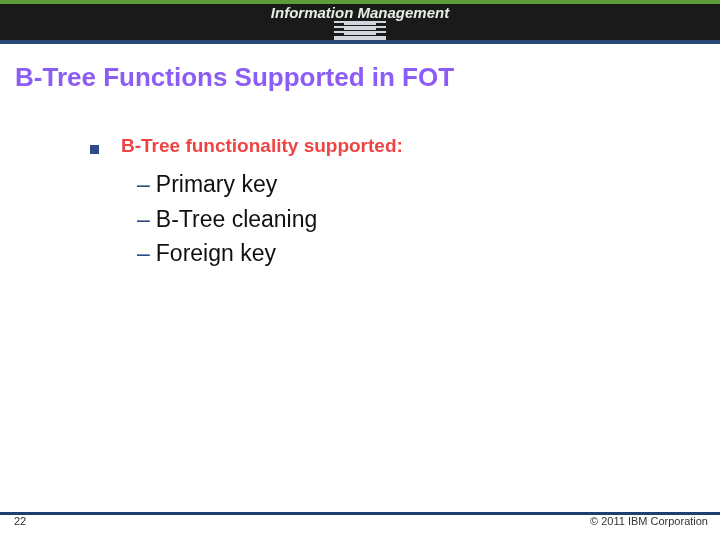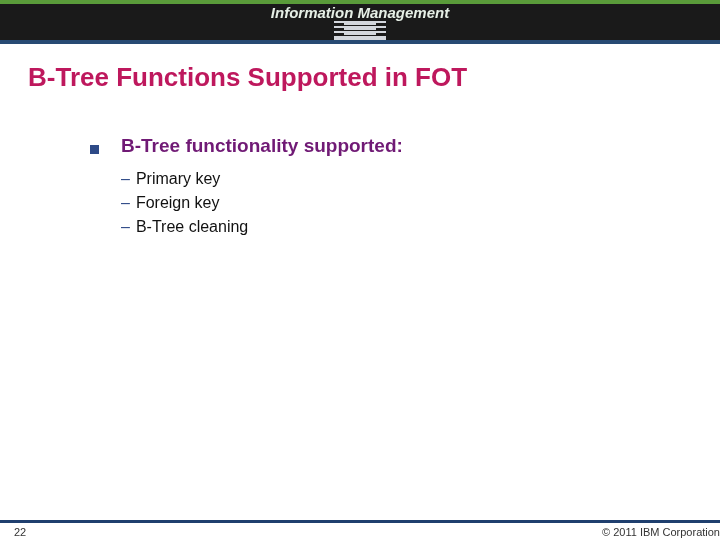--- a/index.html
+++ b/index.html
@@ -34,67 +34,67 @@
     height: 20px;
     display: flex;
     flex-direction: column;
     justify-content: space-between;
   }
   .ibm-logo .bar { height: 2px; background: #d3d7dd; }
   .ibm-logo .bar.short { width: 60%; margin-left: 20%; }
   .slide-title {
     font-size: 26px;
     font-weight: bold;
-    color: #be185d;
-    margin: 18px 0 0 28px;
+    color: #8b5cf6;
+    margin: 18px 0 0 15px;
   }
   .content {
     margin: 42px 0 0 90px;
   }
   .lead-row {
     display: flex;
     align-items: baseline;
   }
   .square-bullet {
     width: 9px;
     height: 9px;
     background: #2e4a87;
     margin-right: 22px;
     position: relative;
     top: 2px;
   }
   .lead-text {
     font-size: 19px;
     font-weight: bold;
-    color: #701a75;
+    color: #ef4444;
   }
   .sub-list {
     margin: 10px 0 0 31px;
   }
   .sub-item {
-    font-size: 16px;
+    font-size: 23px;
     color: #111;
     line-height: 1.5;
+    margin-left: 16px;
   }
   .dash {
     color: #2e4a87;
     margin-right: 6px;
   }
   .bold { font-weight: bold; }
   .footer {
     position: absolute;
     left: 0;
     bottom: 0;
     width: 100%;
-    height: 20px;
+    height: 28px;
     border-top: 3px solid #1f3f6e;
     display: flex;
-    align-items: center;
     justify-content: space-between;
-    padding: 0 0 0 14px;
+    padding: 0 12px 0 14px;
     background: #fff;
   }
   .page-num {
     font-size: 11px;
     color: #333;
   }
   .footer-graphic {
     position: absolute;
     left: 80px;
     bottom: 0;
@@ -137,22 +137,22 @@
 
 <h1 class="slide-title">B-Tree Functions Supported in FOT</h1>
 
 <div class="content">
   <div class="lead-row">
     <div class="square-bullet"></div>
     <div class="lead-text">B-Tree functionality supported:</div>
   </div>
   <div class="sub-list">
     <div class="sub-item"><span class="dash">–</span><span>Primary key</span></div>
+    <div class="sub-item"><span class="dash">–</span><span>B-Tree cleaning</span></div>
     <div class="sub-item"><span class="dash">–</span><span>Foreign key</span></div>
-    <div class="sub-item"><span class="dash">–</span><span>B-Tree cleaning</span></div>
   </div>
 </div>
 
 <div class="footer-graphic">
   <div class="sq a"></div>
     <div class="sq b"></div>
     <div class="sq c"></div>
   <div class="sq d"></div>
     <div class="sq e"></div>
     <div class="sq f"></div>

